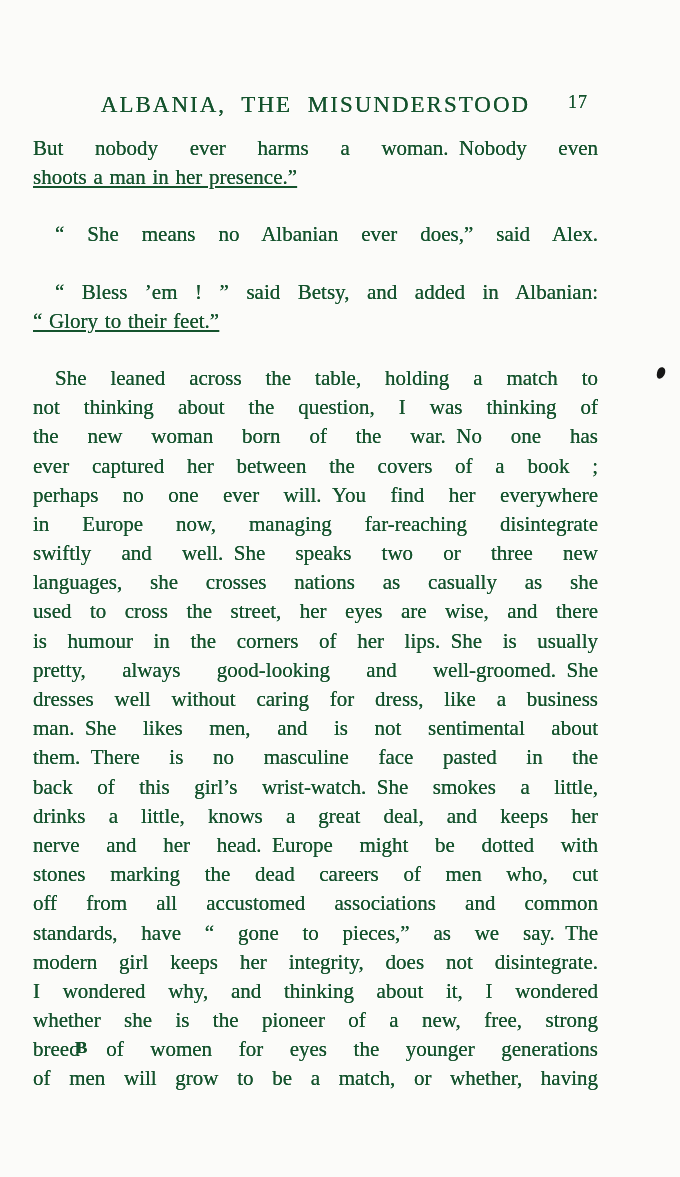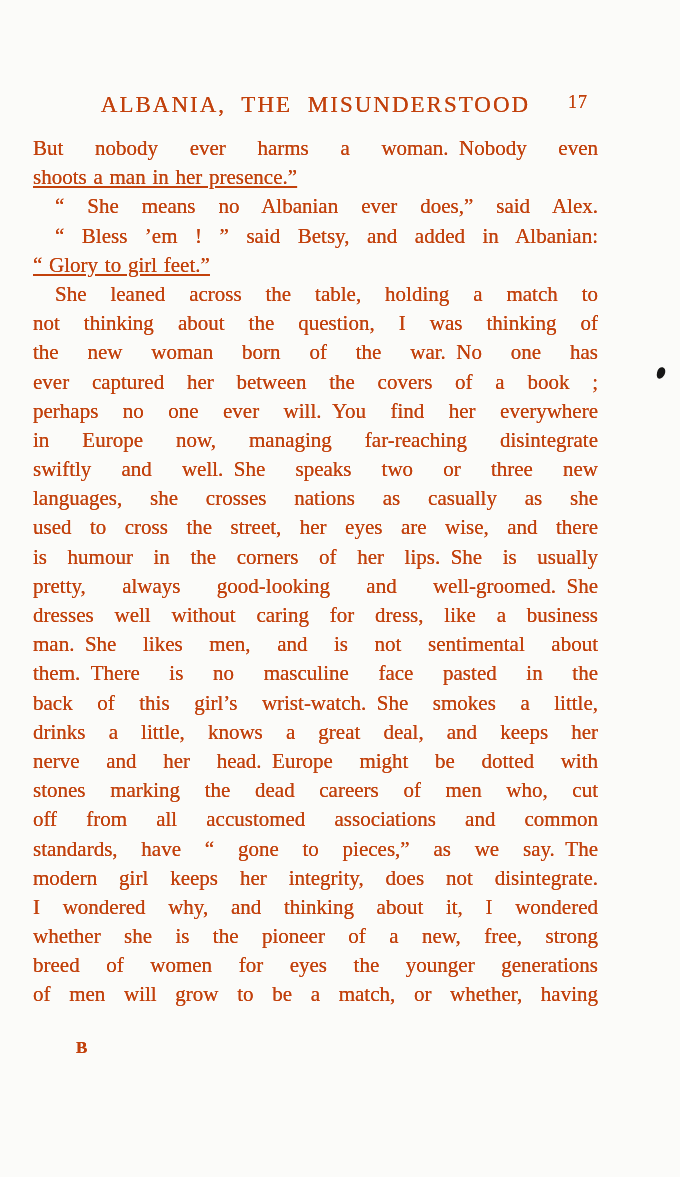--- a/index.html
+++ b/index.html
@@ -11,21 +11,21 @@
   }
   body {
     background: #fbfbf9;
     font-family: "Liberation Serif", "DejaVu Serif", serif;
   }
   .page {
     position: relative;
     width: 680px;
     height: 1177px;
     background: #fbfbf9;
-    color: #c2410c;
+    color: #14532d;
   }
   .running-head {
     position: absolute;
     left: 33px;
     top: 92px;
     width: 565px;
     height: 28px;
     display: flex;
     align-items: baseline;
   }
@@ -57,20 +57,21 @@
     line-height: 29.2px;
     font-size: 21px;
     text-align: justify;
     text-align-last: justify;
     word-spacing: 1.5px;
     white-space: nowrap;
     text-shadow: 0 0 0.4px currentColor;
   }
   .line.indent {
     padding-left: 22px;
+    margin-top: 28px;
   }
   .line.flush {
     text-align: left;
     text-align-last: left;
     text-decoration: underline;
   }
   .signature {
     position: absolute;
     left: 76px;
     top: 1038px;
@@ -98,21 +99,21 @@
   <div class="running-head">
     <span class="title">ALBANIA, THE MISUNDERSTOOD</span>
     <span class="folio">17</span>
   </div>
 
   <div class="body-text">
       <div class="line">But nobody ever harms a woman. Nobody even</div>
       <div class="line flush">shoots a man in her presence.”</div>
       <div class="line indent">“ She means no Albanian ever does,” said Alex.</div>
       <div class="line indent">“ Bless ’em ! ” said Betsy, and added in Albanian:</div>
-      <div class="line flush">“ Glory to girl feet.”</div>
+      <div class="line flush">“ Glory to their feet.”</div>
       <div class="line indent">She leaned across the table, holding a match to</div>
       <div class="line">not thinking about the question, I was thinking of</div>
       <div class="line">the new woman born of the war. No one has</div>
       <div class="line">ever captured her between the covers of a book ;</div>
       <div class="line">perhaps no one ever will. You find her everywhere</div>
       <div class="line">in Europe now, managing far-reaching disintegrate</div>
       <div class="line">swiftly and well. She speaks two or three new</div>
       <div class="line">languages, she crosses nations as casually as she</div>
       <div class="line">used to cross the street, her eyes are wise, and there</div>
       <div class="line">is humour in the corners of her lips. She is usually</div>

